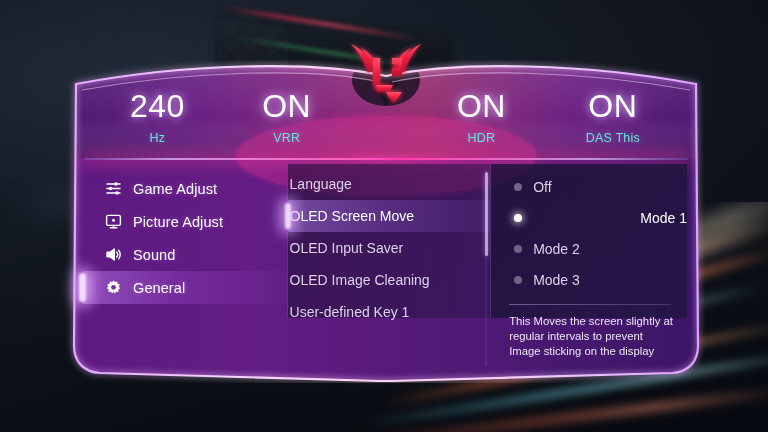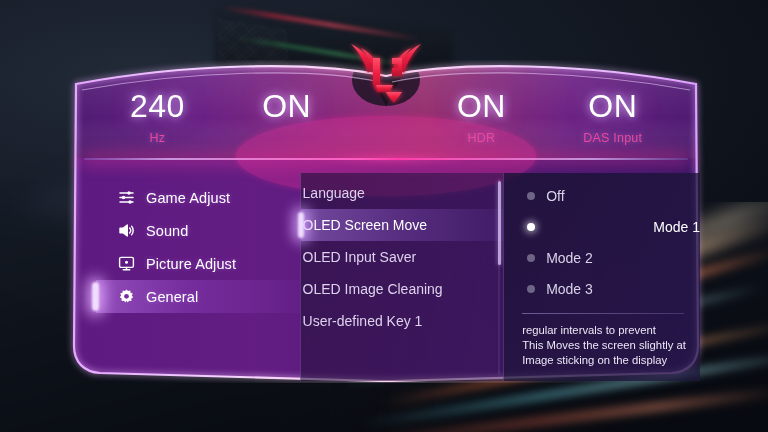--- a/index.html
+++ b/index.html
@@ -162,21 +162,21 @@
     font-size: 32px;
     font-weight: 400;
     letter-spacing: .5px;
     color: #fff;
     line-height: 1;
     text-shadow: 0 0 9px rgba(226,190,255,.95), 0 0 22px rgba(200,130,255,.6);
   }
   .stat-label {
     margin-top: 9px;
     font-size: 12.5px;
-    color: #ec4899;
+    color: #5eead4;
     letter-spacing: .2px;
     text-shadow: 0 0 6px rgba(200,150,255,.5);
   }
 
   
   .hr-glow {
     position: absolute;
     left: 22px; top: 98px;
     width: 604px; height: 2px;
     background: linear-gradient(90deg,
@@ -194,24 +194,23 @@
     position: absolute;
     left: 255px; top: 96px;
     width: 150px; height: 5px;
     background: radial-gradient(ellipse at center, rgba(255,70,175,.95) 0%, rgba(255,60,160,0) 75%);
     filter: blur(3px);
   }
 
   
   .menubody {
     position: absolute;
-    left: 34px; top: 104px;
-    width: 604px; height: 208px;
+    left: 21px; top: 104px;
+    width: 604px; height: 154px;
     display: flex;
-    margin-top: 9px;
   }
 
   
   .col-side {
     width: 205px;
     padding-top: 8px;
     position: relative;
   }
   .side-item {
     height: 33px;
@@ -466,29 +465,30 @@
 
     <div class="osd-content">
 
       <div class="statusbar">
         <div class="stat stat-hz">
           <div class="stat-value">240</div>
           <div class="stat-label">Hz</div>
         </div>
         <div class="stat stat-vrr">
           <div class="stat-value">ON</div>
+          <div class="stat-label">VRR</div>
         </div>
         <div class="stat stat-gap"></div>
         <div class="stat stat-hdr">
           <div class="stat-value">ON</div>
           <div class="stat-label">HDR</div>
         </div>
         <div class="stat stat-das">
           <div class="stat-value">ON</div>
-          <div class="stat-label">DAS Input</div>
+          <div class="stat-label">DAS This</div>
         </div>
       </div>
 
       <div class="hr-core"></div>
       <div class="hr-glow"></div>
 
       <div class="menubody">
 
         <div class="col-side">
 
@@ -502,38 +502,38 @@
                 <line x1="2" y1="13" x2="15" y2="13"></line>
                   <circle cx="12" cy="13" r="1.7" fill="#fff" stroke="none"></circle>
               </svg>
             </span>
             <span class="side-label">Game Adjust</span>
           </div>
 
           <div class="side-item">
             <span class="side-ico">
               <svg width="17" height="17" viewBox="0 0 17 17" fill="none" stroke="#fff" stroke-width="1.4" stroke-linecap="round">
-                <path d="M2 6.3 H5 L9.3 3 V14 L5 10.7 H2 Z" fill="#fff" stroke="#fff" stroke-linejoin="round"></path>
-                <path d="M11.6 6 C12.9 7.4 12.9 9.6 11.6 11"></path>
-                <path d="M13.6 4.2 C15.7 6.4 15.7 10.6 13.6 12.8"></path>
-              </svg>
-            </span>
-            <span class="side-label">Sound</span>
-          </div>
-
-          <div class="side-item">
-            <span class="side-ico">
-              <svg width="17" height="17" viewBox="0 0 17 17" fill="none" stroke="#fff" stroke-width="1.4" stroke-linecap="round">
                 <rect x="1.6" y="2.4" width="13.8" height="10" rx="1.4"></rect>
                 <circle cx="8.5" cy="7.2" r="1.5" fill="#fff" stroke="none"></circle>
                 <line x1="8.5" y1="12.4" x2="8.5" y2="14.6"></line>
                 <line x1="5.2" y1="14.8" x2="11.8" y2="14.8"></line>
               </svg>
             </span>
             <span class="side-label">Picture Adjust</span>
+          </div>
+
+          <div class="side-item">
+            <span class="side-ico">
+              <svg width="17" height="17" viewBox="0 0 17 17" fill="none" stroke="#fff" stroke-width="1.4" stroke-linecap="round">
+                <path d="M2 6.3 H5 L9.3 3 V14 L5 10.7 H2 Z" fill="#fff" stroke="#fff" stroke-linejoin="round"></path>
+                <path d="M11.6 6 C12.9 7.4 12.9 9.6 11.6 11"></path>
+                <path d="M13.6 4.2 C15.7 6.4 15.7 10.6 13.6 12.8"></path>
+              </svg>
+            </span>
+            <span class="side-label">Sound</span>
           </div>
 
 
           <div class="side-item active">
             <span class="side-ico">
               <svg width="17" height="17" viewBox="0 0 17 17">
                 <path fill="#fff" d="M8.5 1.4 L10 3.1 L12.2 2.5 L12.6 4.8 L14.8 5.5 L13.8 7.6 L15.2 9.3 L13.3 10.6 L13.4 12.9 L11.1 12.8 L9.7 14.6 L8.5 12.7 L7.3 14.6 L5.9 12.8 L3.6 12.9 L3.7 10.6 L1.8 9.3 L3.2 7.6 L2.2 5.5 L4.4 4.8 L4.8 2.5 L7 3.1 Z"></path>
                 <circle cx="8.5" cy="8.3" r="2.4" fill="#7d2aa8"></circle>
               </svg>
             </span>
@@ -575,22 +575,22 @@
             <span>Mode 2</span>
           </div>
           <div class="opt-item">
             <span class="radio"></span>
             <span>Mode 3</span>
           </div>
 
           <div class="opt-divider"></div>
 
           <div class="opt-desc">
+            <div>This Moves the screen slightly at</div>
             <div>regular intervals to prevent</div>
-            <div>This Moves the screen slightly at</div>
             <div>Image sticking on the display</div>
           </div>
         </div>
 
       </div>
     </div>
   </div>
 </div>
 
 </body></html>

